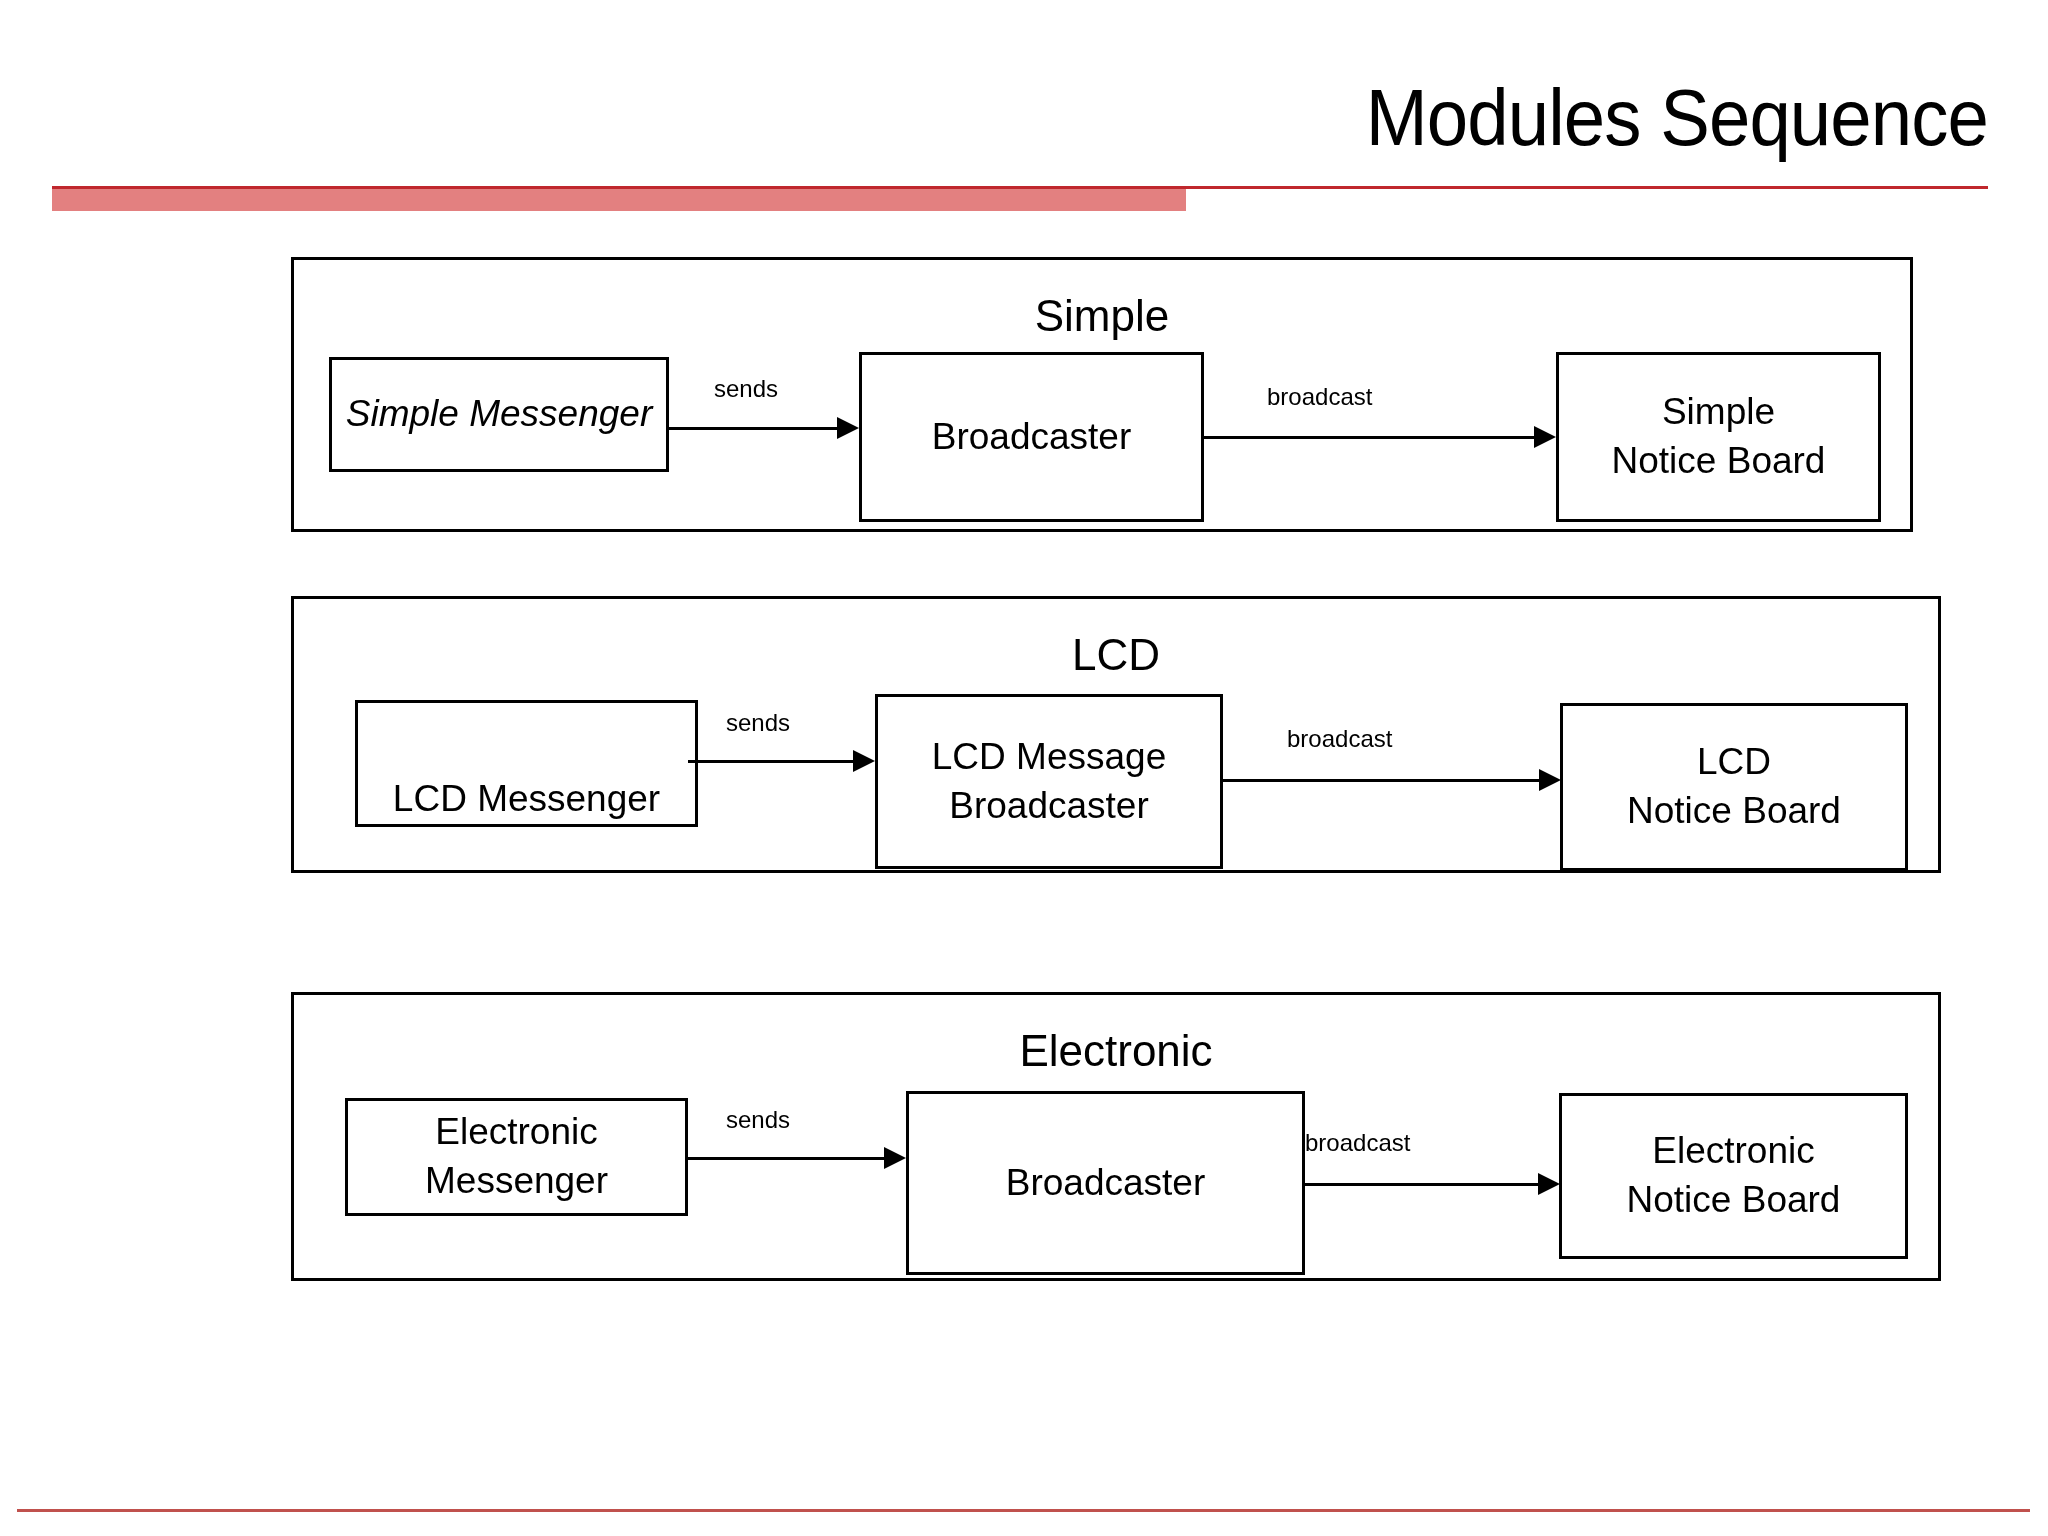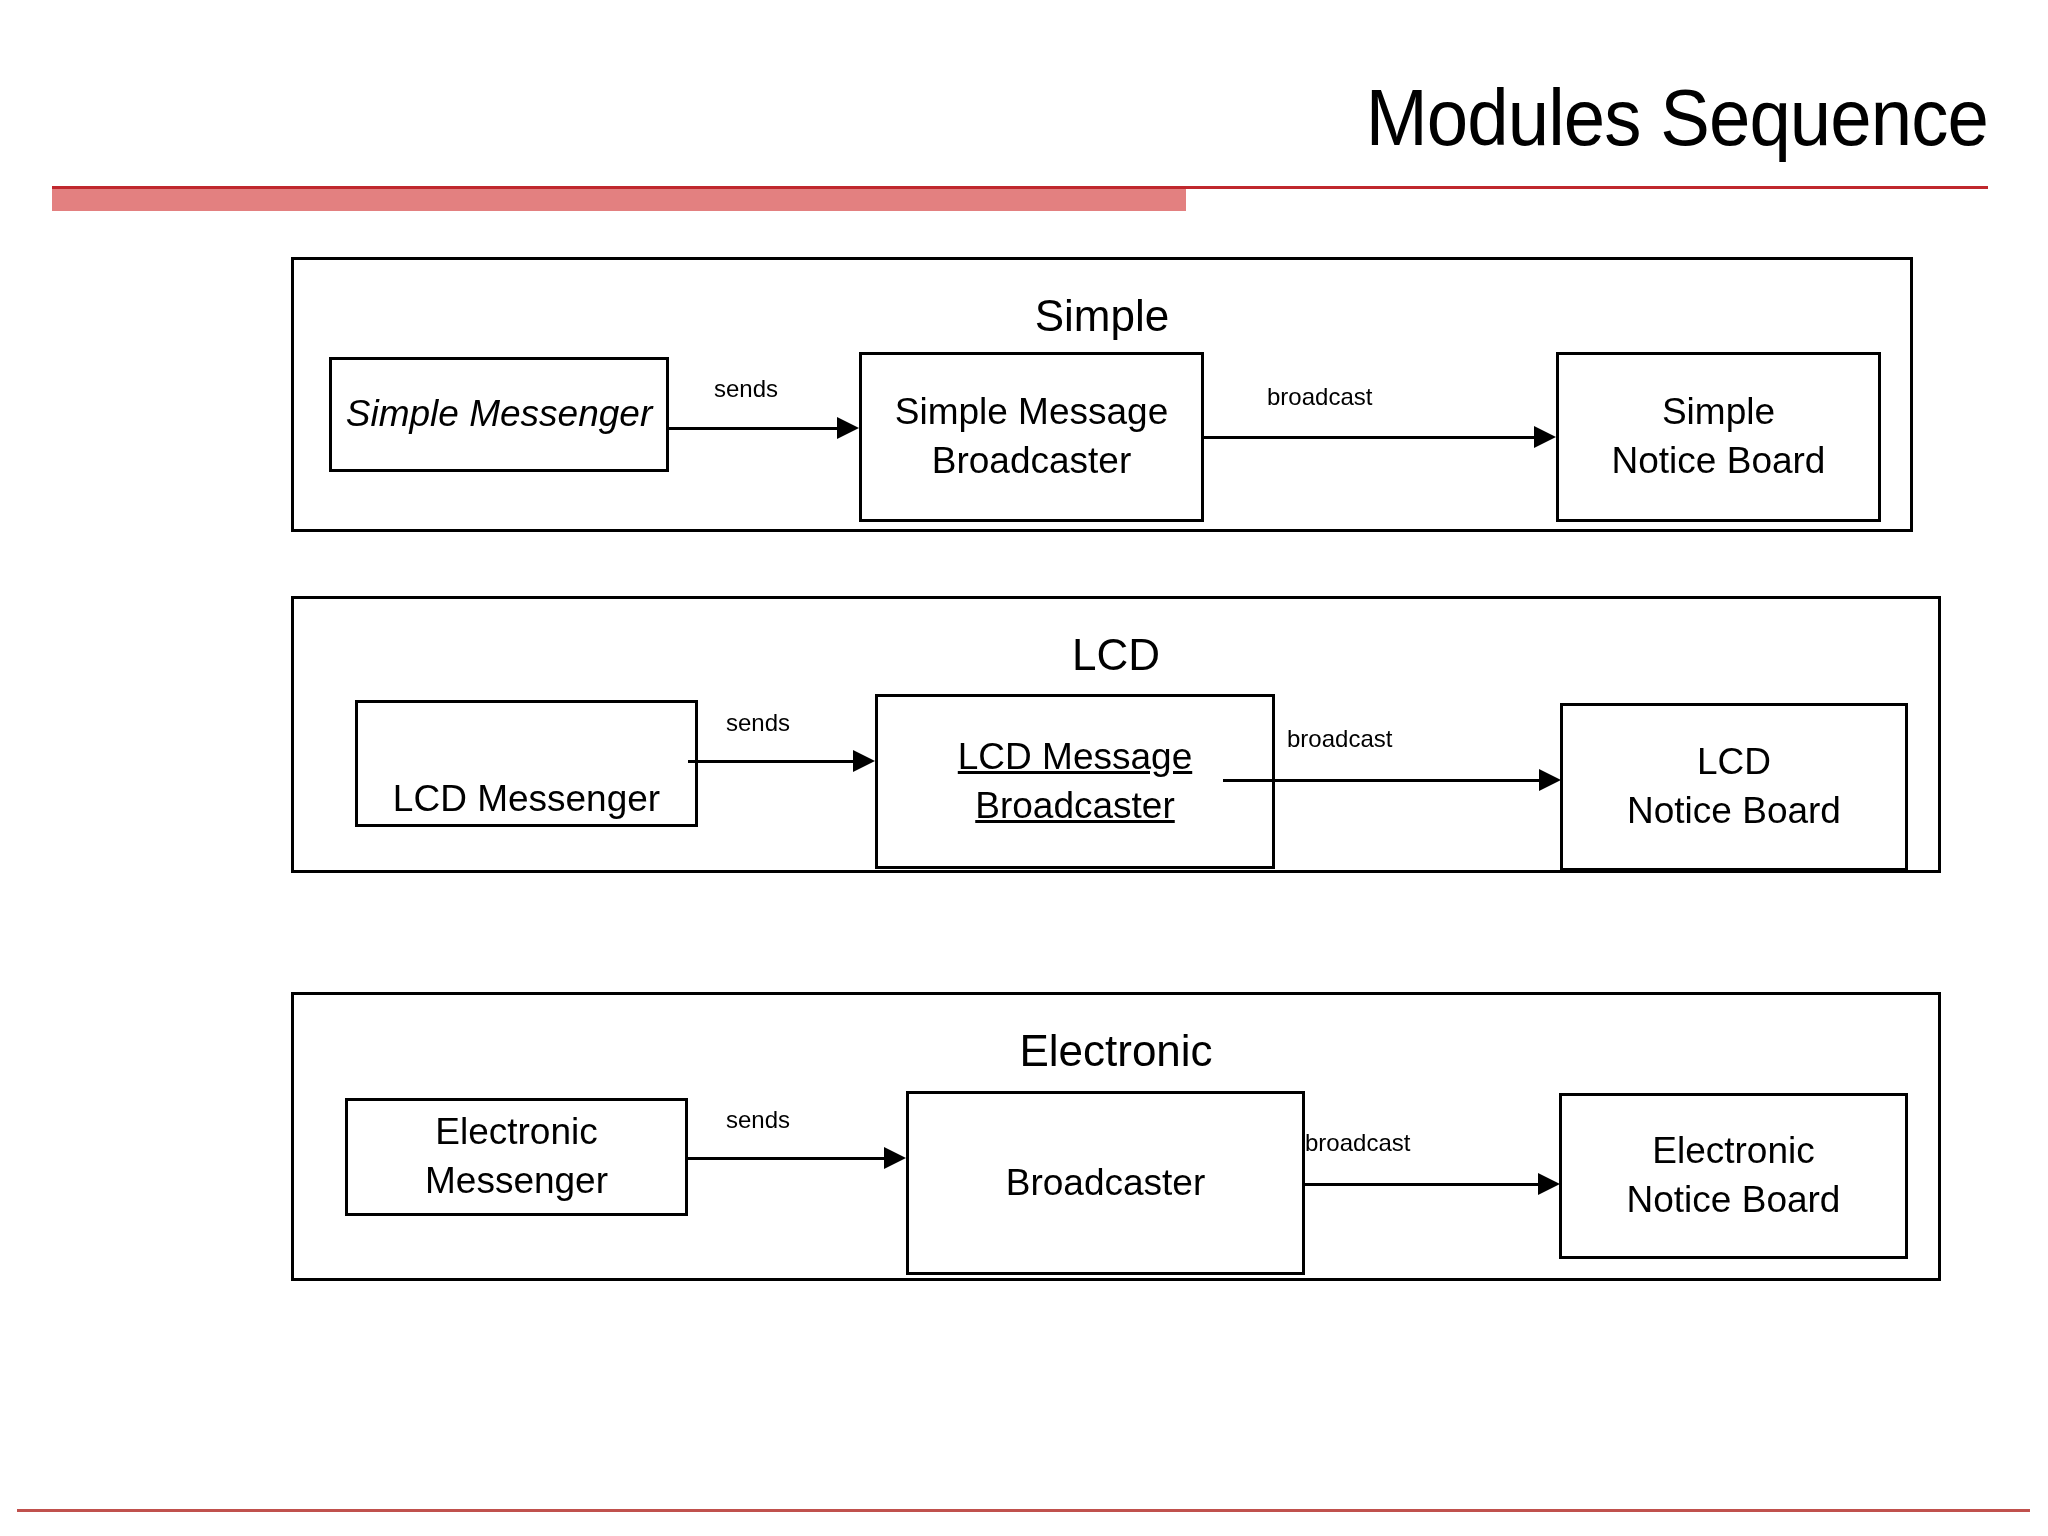--- a/index.html
+++ b/index.html
@@ -124,21 +124,20 @@
 <div class="rule-thick"></div>
 
 <div class="group" style="left:291px; top:257px; width:1622px; height:275px;">
   <div class="group-title" style="top:34px;">Simple</div>
 
   <div class="node" style="left:35px; top:97px; width:340px; height:115px;font-style:italic;">
     <span class="line">Simple Messenger</span>
   </div>
 
   <div class="node" style="left:565px; top:92px; width:345px; height:170px;">
-    <span class="line">Simple Message</span>
     <span class="line">Broadcaster</span>
   </div>
 
   <div class="node" style="left:1262px; top:92px; width:325px; height:170px;">
     <span class="line">Simple</span>
     <span class="line">Notice Board</span>
   </div>
 
   <div class="arrow-shaft" style="left:375px; top:167px; width:168px;"></div>
   <div class="arrow-head" style="left:543px; top:157px;"></div>
@@ -149,21 +148,21 @@
   <div class="arrow-label" style="left:973px; top:125px;">broadcast</div>
 </div>
 
 <div class="group" style="left:291px; top:596px; width:1650px; height:277px;">
   <div class="group-title" style="top:34px;">LCD</div>
 
   <div class="node" style="left:61px; top:101px; width:343px; height:127px;justify-content:flex-end;">
     <span class="line">LCD Messenger</span>
   </div>
 
-  <div class="node" style="left:581px; top:95px; width:400px; height:175px;text-decoration:underline;">
+  <div class="node" style="left:581px; top:95px; width:348px; height:175px;">
     <span class="line">LCD Message</span>
     <span class="line">Broadcaster</span>
   </div>
 
   <div class="node" style="left:1266px; top:104px; width:348px; height:168px;">
     <span class="line">LCD</span>
     <span class="line">Notice Board</span>
   </div>
 
   <div class="arrow-shaft" style="left:394px; top:161px; width:165px;"></div>

